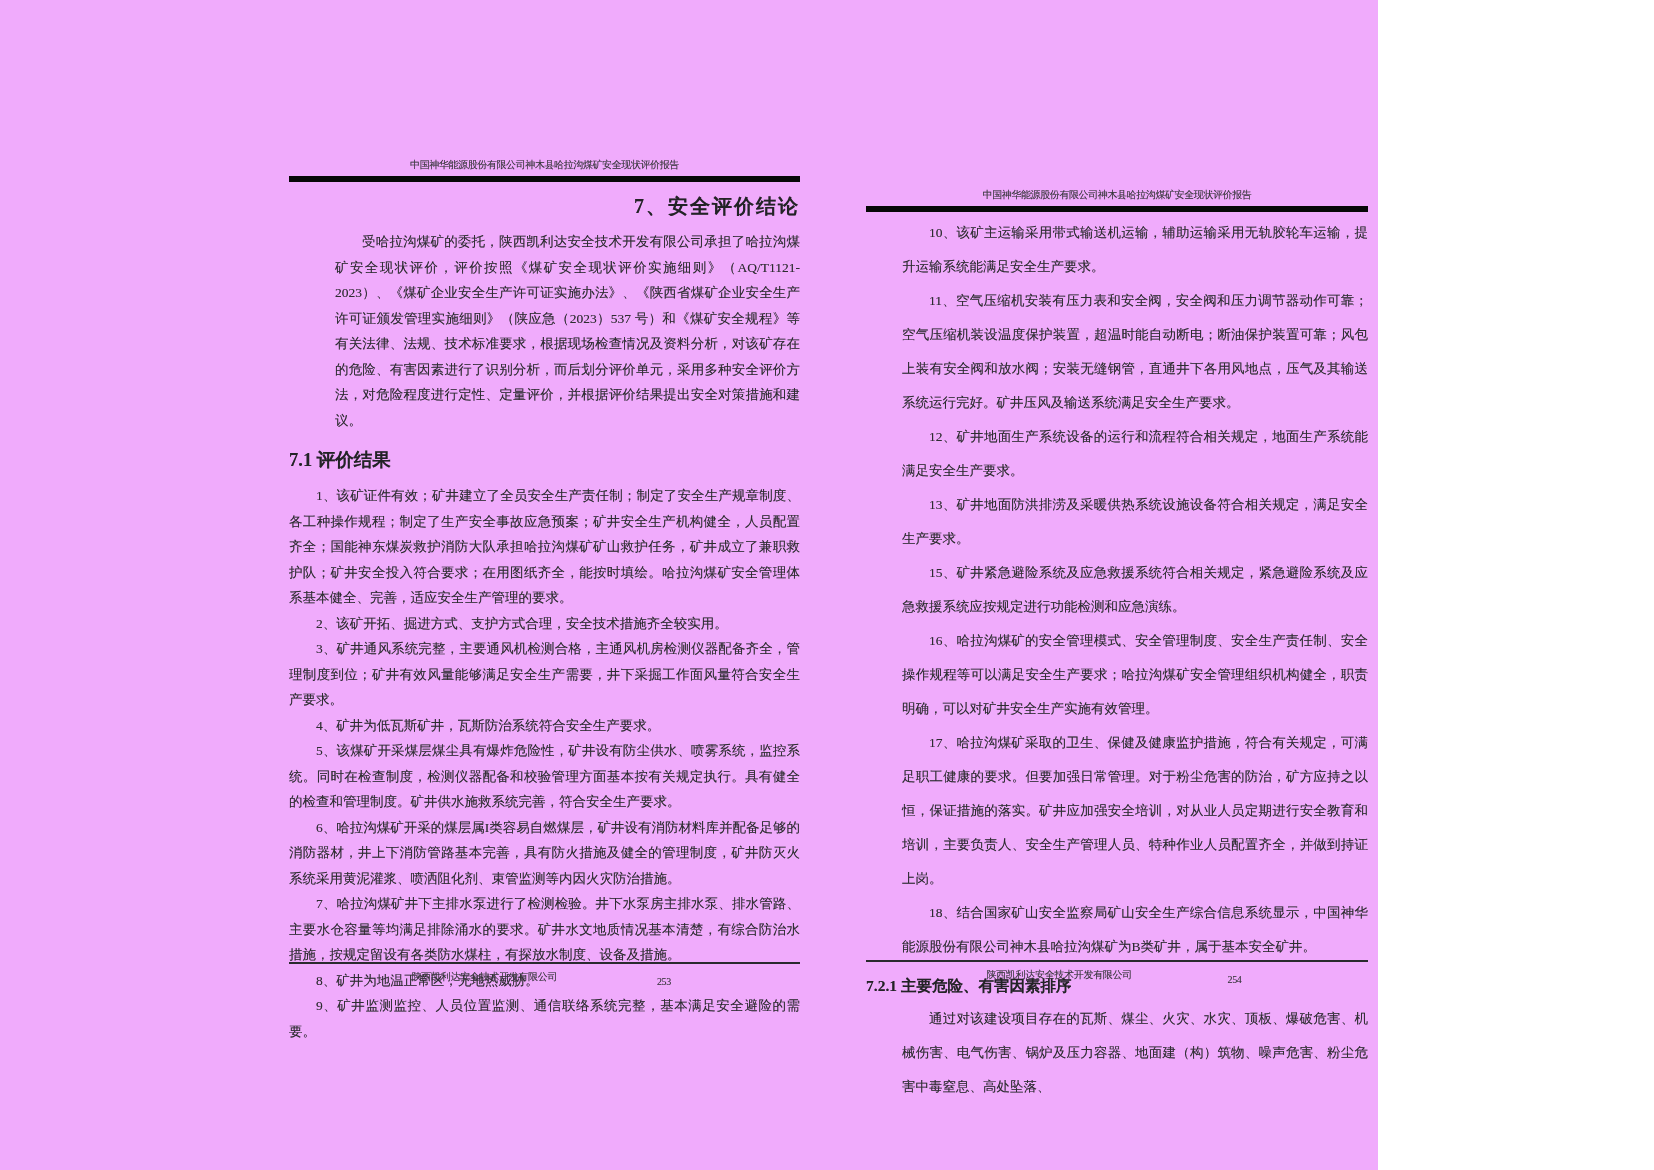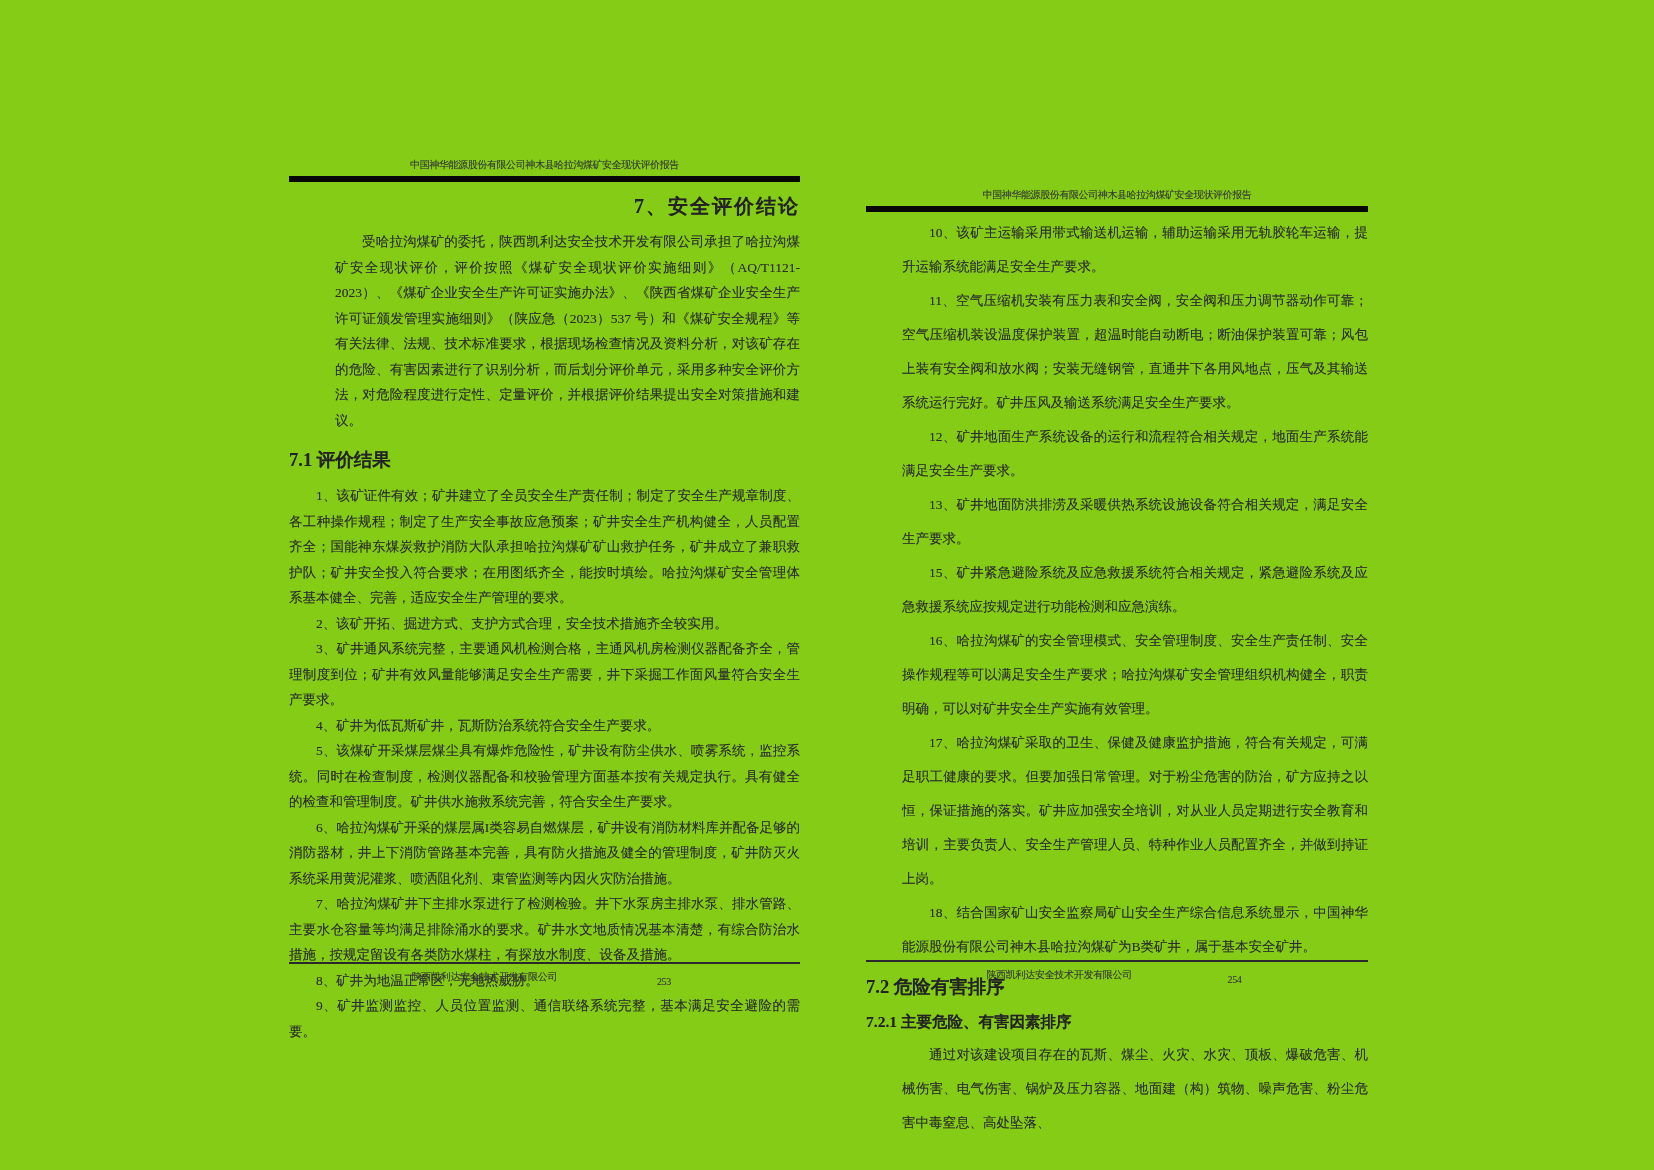--- a/index.html
+++ b/index.html
@@ -5,23 +5,23 @@
   html, body {
     margin: 0;
     padding: 0;
     width: 1654px;
     height: 1170px;
     background: #ffffff;
     overflow: hidden;
   }
   .canvas {
     position: relative;
-    width: 1654px;
+    width: 1378px;
     height: 1170px;
-    background: #84cc16;
+    background: #f0abfc;
     font-family: "Liberation Serif", "DejaVu Serif", serif;
     color: #2d2d30;
   }
   .page {
     position: absolute;
     text-shadow: 0 0 0.6px rgba(20,20,25,0.35);
   }
   .page-left {
     left: 289px;
     top: 158px;
@@ -149,21 +149,20 @@
       <p class="para">10、该矿主运输采用带式输送机运输，辅助运输采用无轨胶轮车运输，提升运输系统能满足安全生产要求。</p>
       <p class="para">11、空气压缩机安装有压力表和安全阀，安全阀和压力调节器动作可靠；空气压缩机装设温度保护装置，超温时能自动断电；断油保护装置可靠；风包上装有安全阀和放水阀；安装无缝钢管，直通井下各用风地点，压气及其输送系统运行完好。矿井压风及输送系统满足安全生产要求。</p>
       <p class="para">12、矿井地面生产系统设备的运行和流程符合相关规定，地面生产系统能满足安全生产要求。</p>
       <p class="para">13、矿井地面防洪排涝及采暖供热系统设施设备符合相关规定，满足安全生产要求。</p>
       <p class="para">15、矿井紧急避险系统及应急救援系统符合相关规定，紧急避险系统及应急救援系统应按规定进行功能检测和应急演练。</p>
       <p class="para">16、哈拉沟煤矿的安全管理模式、安全管理制度、安全生产责任制、安全操作规程等可以满足安全生产要求；哈拉沟煤矿安全管理组织机构健全，职责明确，可以对矿井安全生产实施有效管理。</p>
       <p class="para">17、哈拉沟煤矿采取的卫生、保健及健康监护措施，符合有关规定，可满足职工健康的要求。但要加强日常管理。对于粉尘危害的防治，矿方应持之以恒，保证措施的落实。矿井应加强安全培训，对从业人员定期进行安全教育和培训，主要负责人、安全生产管理人员、特种作业人员配置齐全，并做到持证上岗。</p>
       <p class="para">18、结合国家矿山安全监察局矿山安全生产综合信息系统显示，中国神华能源股份有限公司神木县哈拉沟煤矿为B类矿井，属于基本安全矿井。</p>
     </div>
 
-    <div class="section-h h-72">7.2 危险有害排序</div>
 
     <div class="subsection-h">7.2.1 主要危险、有害因素排序</div>
 
     <p class="para closing">通过对该建设项目存在的瓦斯、煤尘、火灾、水灾、顶板、爆破危害、机械伤害、电气伤害、锅炉及压力容器、地面建（构）筑物、噪声危害、粉尘危害中毒窒息、高处坠落、</p>
 
     <div class="doc-footer">
       <span class="footer-company">陕西凯利达安全技术开发有限公司</span>
       <span class="footer-page">254</span>
     </div>
   </div>

